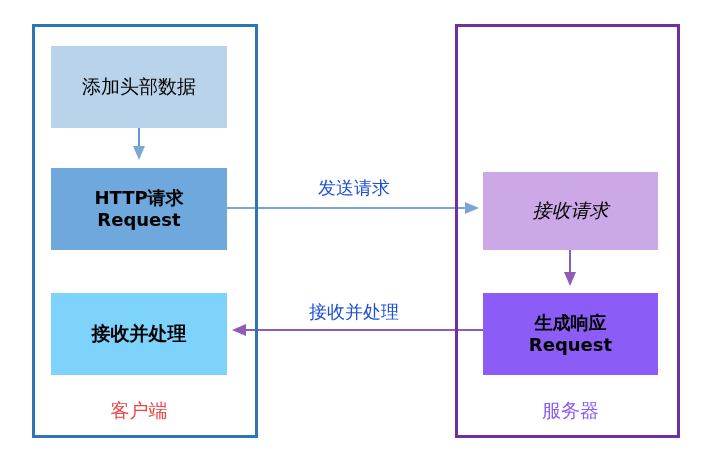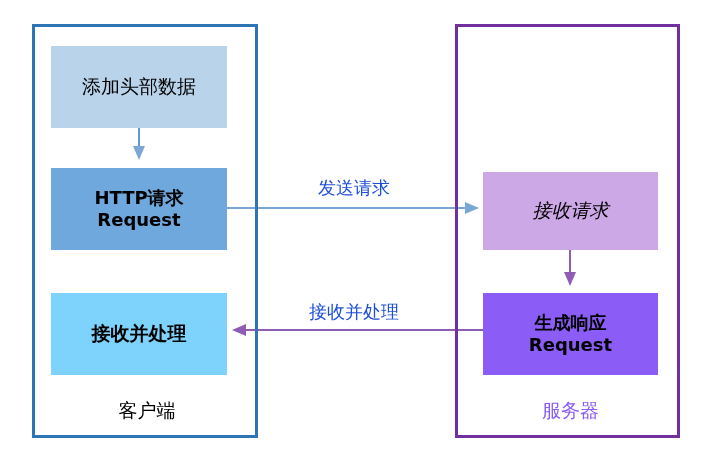--- a/index.html
+++ b/index.html
@@ -100,24 +100,24 @@
     font-weight: bold;
   }
   .zone-label {
     position: absolute;
     text-align: center;
     font-size: 19px;
     font-weight: 400;
     white-space: nowrap;
   }
   #label-client {
-    left: 59px;
+    left: 51px;
     top: 398px;
     width: 176px;
-    color: #000000;
+    color: #ef4444;
   }
   #label-server {
     left: 483px;
     top: 398px;
     width: 175px;
     color: #8b5cf6;
   }
   .edge-label {
     position: absolute;
     font-size: 18px;

